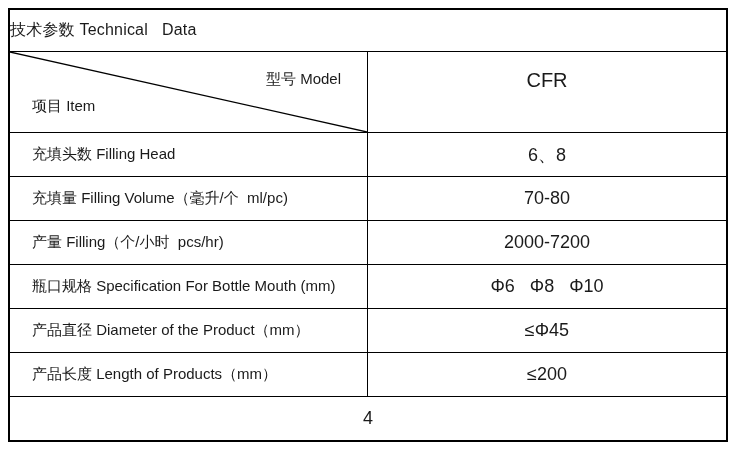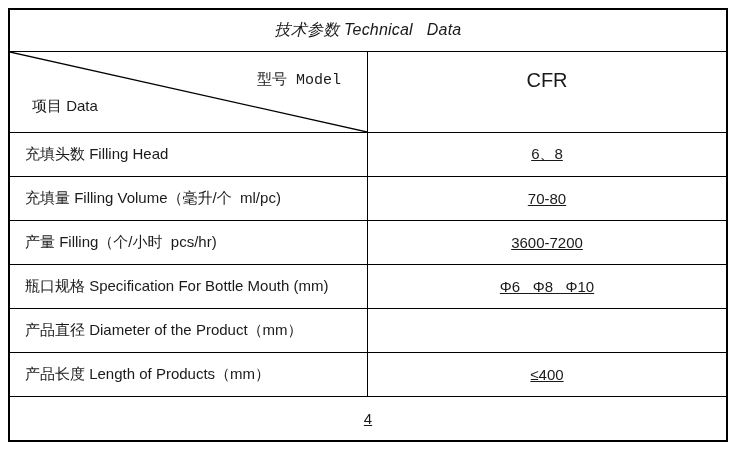--- a/index.html
+++ b/index.html
@@ -16,22 +16,20 @@
     width: 720px;
     border: 2px solid #000000;
     background: #ffffff;
   }
   .row { display: flex; border-top: 1.5px solid #000000; }
   .row:first-child { border-top: none; }
 
   .title-row {
     height: 41px;
     align-items: center;
-    justify-content: center;
-    font-style: italic;
   }
   .title-text {
     font-size: 16px;
     white-space: pre;
     letter-spacing: 0.2px;
   }
 
   .header-row { height: 81px; }
   .header-left {
     position: relative;
@@ -43,21 +41,20 @@
     position: absolute;
     inset: 0;
     width: 100%;
     height: 100%;
     display: block;
   }
   .model-label {
     position: absolute;
     top: 18px; right: 26px;
     font-size: 15px;
-    font-family: Liberation Mono, monospace;
   }
   .item-label {
     position: absolute;
     bottom: 16px; left: 22px;
     font-size: 15px;
   }
   .header-right {
     flex: 1;
     display: flex;
     justify-content: center;
@@ -66,80 +63,80 @@
     font-size: 20px;
   }
 
   .data-row { height: 44px; }
   .cell-label {
     width: 358px;
     flex-shrink: 0;
     border-right: 1.5px solid #000000;
     display: flex;
     align-items: center;
-    padding-left: 15px;
+    padding-left: 22px;
     font-size: 15px;
     white-space: pre;
   }
   .cell-value {
     flex: 1;
     display: flex;
     align-items: center;
     justify-content: center;
-    font-size: 15px;
+    font-size: 18px;
     white-space: pre;
-    text-decoration: underline;
   }
 </style>
 </head>
 <body>
 
 <div class="spec-table">
 
   <div class="row title-row">
     <div class="title-text">技术参数 Technical   Data</div>
   </div>
 
   <div class="row header-row">
     <div class="header-left">
       <svg viewBox="0 0 100 100" preserveAspectRatio="none">
         <line x1="0" y1="0" x2="100" y2="100" stroke="#000000" stroke-width="1.3" vector-effect="non-scaling-stroke"></line>
       </svg>
       <span class="model-label">型号 Model</span>
-      <span class="item-label">项目 Data</span>
+      <span class="item-label">项目 Item</span>
     </div>
     <div class="header-right">CFR</div>
   </div>
 
   <div class="row data-row">
     <div class="cell-label">充填头数 Filling Head</div>
     <div class="cell-value">6、8</div>
   </div>
 
   <div class="row data-row">
     <div class="cell-label">充填量 Filling Volume（毫升/个  ml/pc)</div>
     <div class="cell-value">70-80</div>
   </div>
 
   <div class="row data-row">
     <div class="cell-label">产量 Filling（个/小时  pcs/hr)</div>
-    <div class="cell-value">3600-7200</div>
+    <div class="cell-value">2000-7200</div>
   </div>
 
   <div class="row data-row">
     <div class="cell-label">瓶口规格 Specification For Bottle Mouth (mm)</div>
     <div class="cell-value">Φ6   Φ8   Φ10</div>
   </div>
 
   <div class="row data-row">
     <div class="cell-label">产品直径 Diameter of the Product（mm）</div>
+    <div class="cell-value">≤Φ45</div>
   </div>
 
   <div class="row data-row">
     <div class="cell-label">产品长度 Length of Products（mm）</div>
-    <div class="cell-value">≤400</div>
+    <div class="cell-value">≤200</div>
   </div>
 
   <div class="row data-row">
     <div class="cell-value">4</div>
   </div>
 
 </div>
 
 </body></html>

